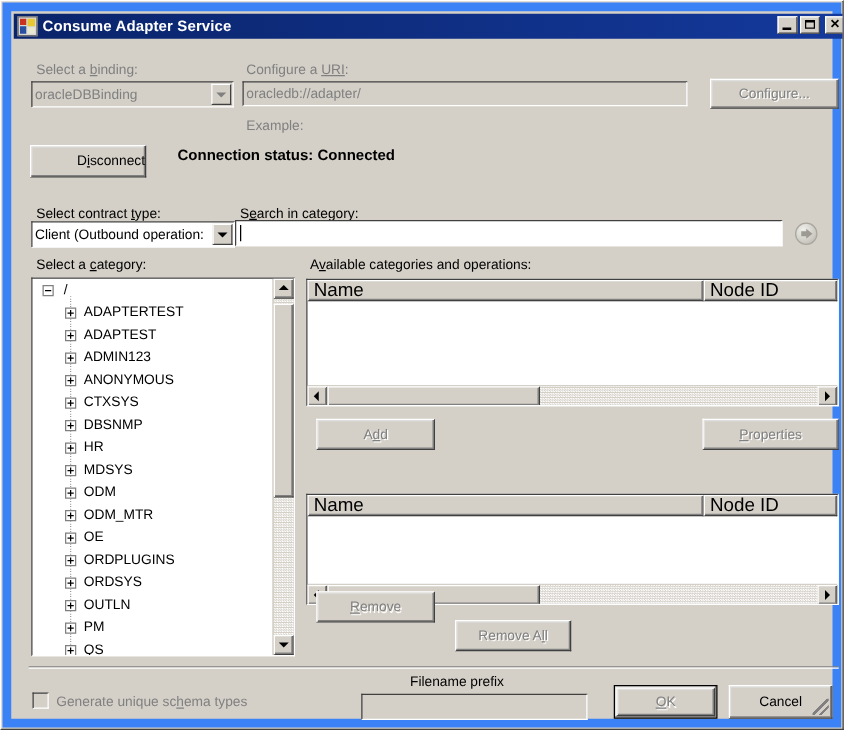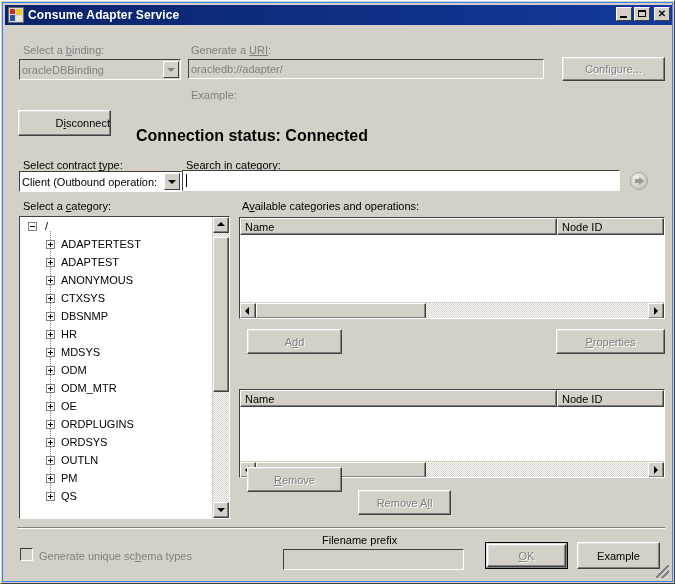--- a/index.html
+++ b/index.html
@@ -18,21 +18,21 @@
     box-sizing: border-box;
     background: #d4d0c8;
     border: 1px solid #808080;
     border-top-color: #ffffff; border-left-color: #ffffff;
     border-right-color: #404040; border-bottom-color: #404040;
     overflow: hidden;
   }
   .window-inner {
     position: absolute; left: 1px; top: 1px;
     width: 671px; height: 580px;
-    border: 1px solid #3b82f6;
+    border: 7px solid #3b82f6;
     box-sizing: border-box;
     background: #d4d0c8;
   }
   
   .titlebar {
     position: absolute; left: 2px; top: 2px;
     width: 667px; height: 20px;
     background: #0a246a;
     background: linear-gradient(to right, #0a246a 0%, #14399c 100%);
     display: flex; align-items: center;
@@ -232,21 +232,21 @@
     border-right-color: #ffffff; border-bottom-color: #ffffff;
     overflow: hidden;
   }
   .lv-head { position: absolute; left: 0; top: 0; right: 0; height: 17px; display: flex; }
   .lv-col {
     height: 17px; box-sizing: border-box;
     background: #d4d0c8;
     border: 1px solid #ffffff;
     border-right-color: #404040; border-bottom-color: #404040;
     box-shadow: inset -1px -1px 0 #808080;
-    font-size: 11px; color: #000;
+    font-size: 15px; color: #000;
     display: flex; align-items: center; padding-left: 4px;
   }
   .lv-hbar {
     position: absolute; left: 0; right: 0; bottom: 0; height: 16px;
     background-image: repeating-conic-gradient(#ffffff 0% 25%, #d4d0c8 0% 50%);
     background-size: 2px 2px;
     border-top: 1px solid #d4d0c8;
     box-sizing: border-box;
   }
   .hb-btn {
@@ -320,35 +320,35 @@
         </span>
       </span>
     </div>
 
     <div class="lbl dis" style="left:20px; top:41px;"><span>Select a </span><span class="u">b</span><span>inding:</span></div>
     <div class="combo dis" style="left:16px; top:56px; width:162px; height:21px;">
       <span class="cval">oracleDBBinding</span>
       <span class="carrow"></span>
     </div>
 
-    <div class="lbl dis" style="left:188px; top:41px;"><span>Generate a </span><span class="u">URI</span><span>:</span></div>
+    <div class="lbl dis" style="left:188px; top:41px;"><span>Configure a </span><span class="u">URI</span><span>:</span></div>
     <div class="textbox dis" style="left:185px; top:56px; width:356px; height:20px;">
       <span>oracledb://adapter/</span>
     </div>
     <div class="lbl dis" style="left:188px; top:86px;"><span>Example:</span></div>
     <div class="lbl dis" style="left:240px; top:86px;"></div>
 
     <div class="btn dis" style="left:559px; top:54px; width:103px; height:24px;">
       <span class="cap">Configure...</span>
     </div>
 
     <div class="btn" style="left:15px; top:107px; width:93px; height:26px;justify-content:flex-end;">
       <span class="cap"><span>D</span><span class="u">i</span><span>sconnect</span></span>
     </div>
-    <div class="lbl" style="left:133px; top:124px; font-weight:bold; font-size:16px;">Connection status: Connected</div>
+    <div class="lbl" style="left:133px; top:108px; font-weight:bold; font-size:12px;">Connection status: Connected</div>
 
     <div class="lbl" style="left:20px; top:156px;"><span>Select contract </span><span class="u">t</span><span>ype:</span></div>
     <div class="combo" style="left:16px; top:168px; width:163px; height:21px;">
       <span class="cval">Client (Outbound operation:</span>
       <span class="carrow"></span>
     </div>
 
     <div class="lbl" style="left:183px; top:156px;"><span>S</span><span class="u">e</span><span>arch in category:</span></div>
     <div class="textbox" style="left:179px; top:167px; width:438px; height:21px;" title="">
       <span class="caret"></span>
@@ -379,20 +379,27 @@
                 <span class="h"></span>
                 <span class="v"></span>
               </span>
               <span class="tlabel">ADAPTEST</span>
             </div>
             <div class="tnode">
               <span class="plus">
                 <span class="h"></span>
                 <span class="v"></span>
               </span>
+              <span class="tlabel">ADMIN123</span>
+            </div>
+            <div class="tnode">
+              <span class="plus">
+                <span class="h"></span>
+                <span class="v"></span>
+              </span>
               <span class="tlabel">ANONYMOUS</span>
             </div>
             <div class="tnode">
               <span class="plus">
                 <span class="h"></span>
                 <span class="v"></span>
               </span>
               <span class="tlabel">CTXSYS</span>
             </div>
             <div class="tnode">
@@ -540,18 +547,18 @@
     <div class="lbl" style="left:279px; top:531px;padding-left:40px;">Filename prefix</div>
     <div class="textbox dis" style="left:280px; top:546px; width:181px; height:21px;">
       <span></span>
     </div>
 
     <div class="btn default dis" style="left:482px; top:539px; width:83px; height:27px;">
       <span class="inner"></span>
       <span class="cap"><span></span><span class="u">O</span><span>K</span></span>
     </div>
     <div class="btn" style="left:574px; top:539px; width:83px; height:27px;">
-      <span class="cap">Example</span>
+      <span class="cap">Cancel</span>
     </div>
 
     <div class="grip"></div>
   </div>
 </div>
 
 </body></html>

